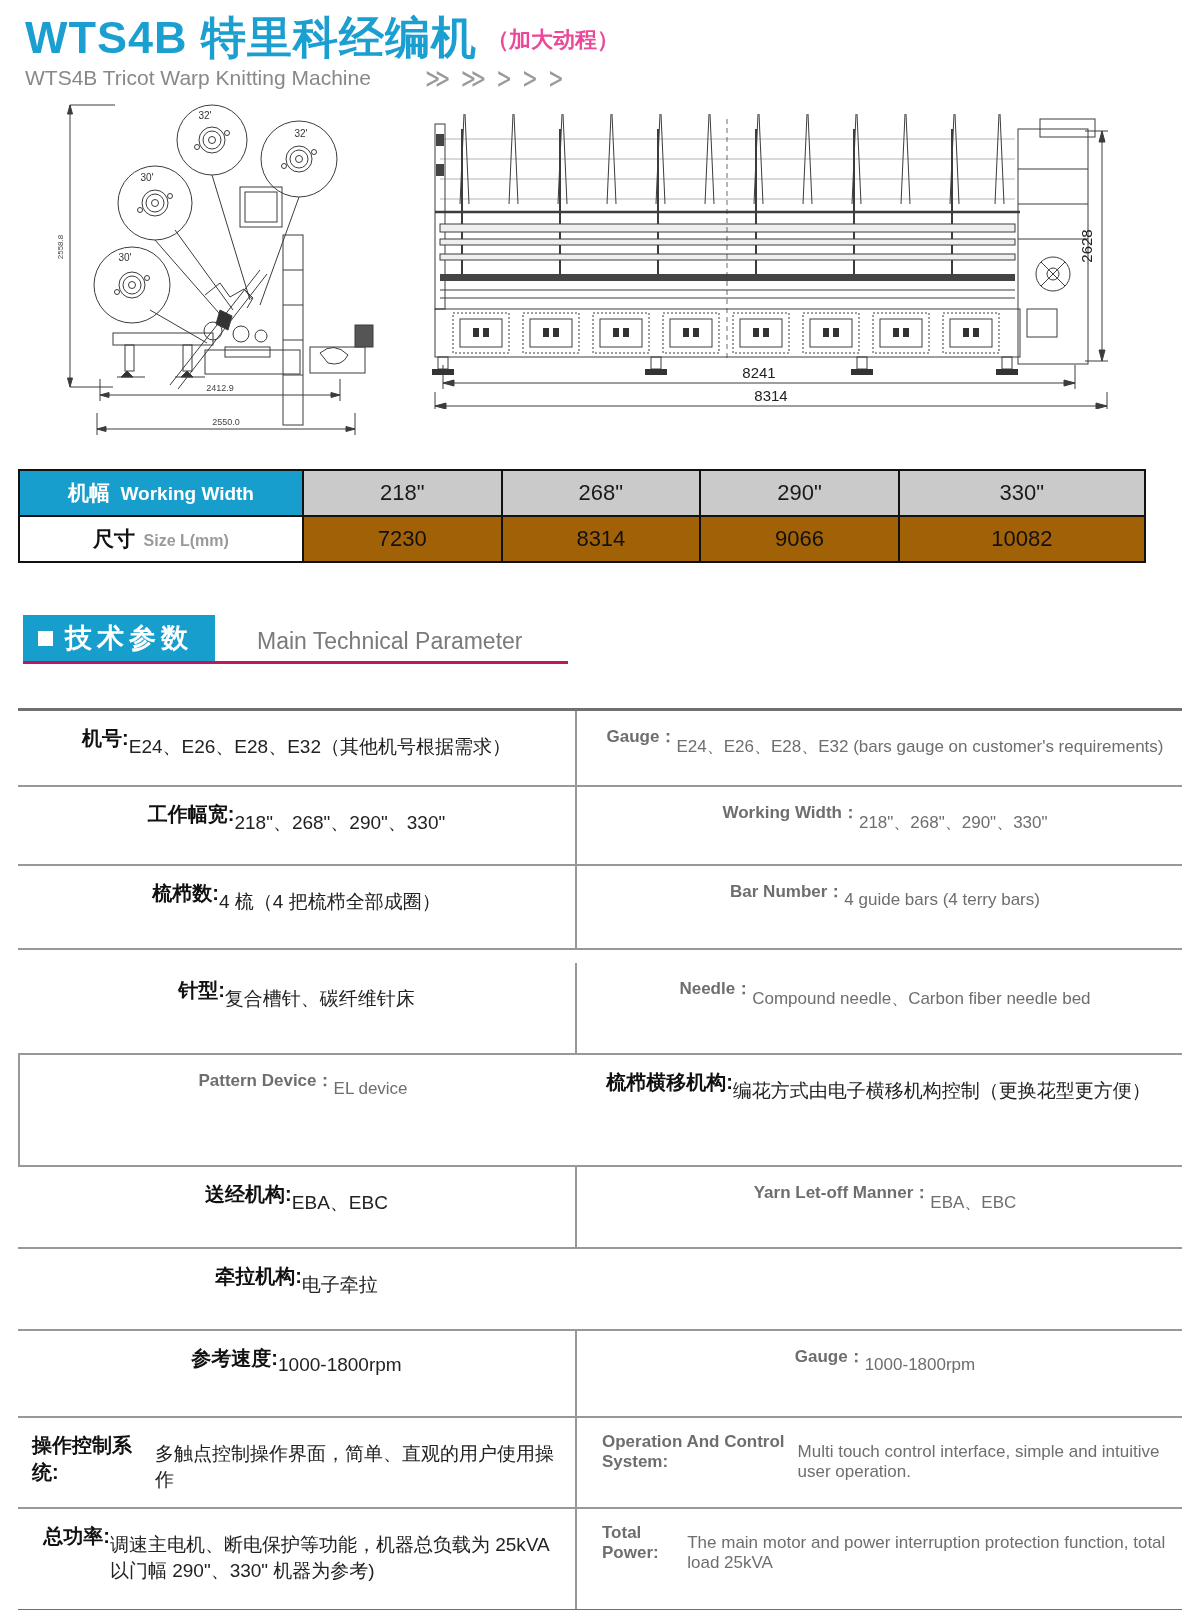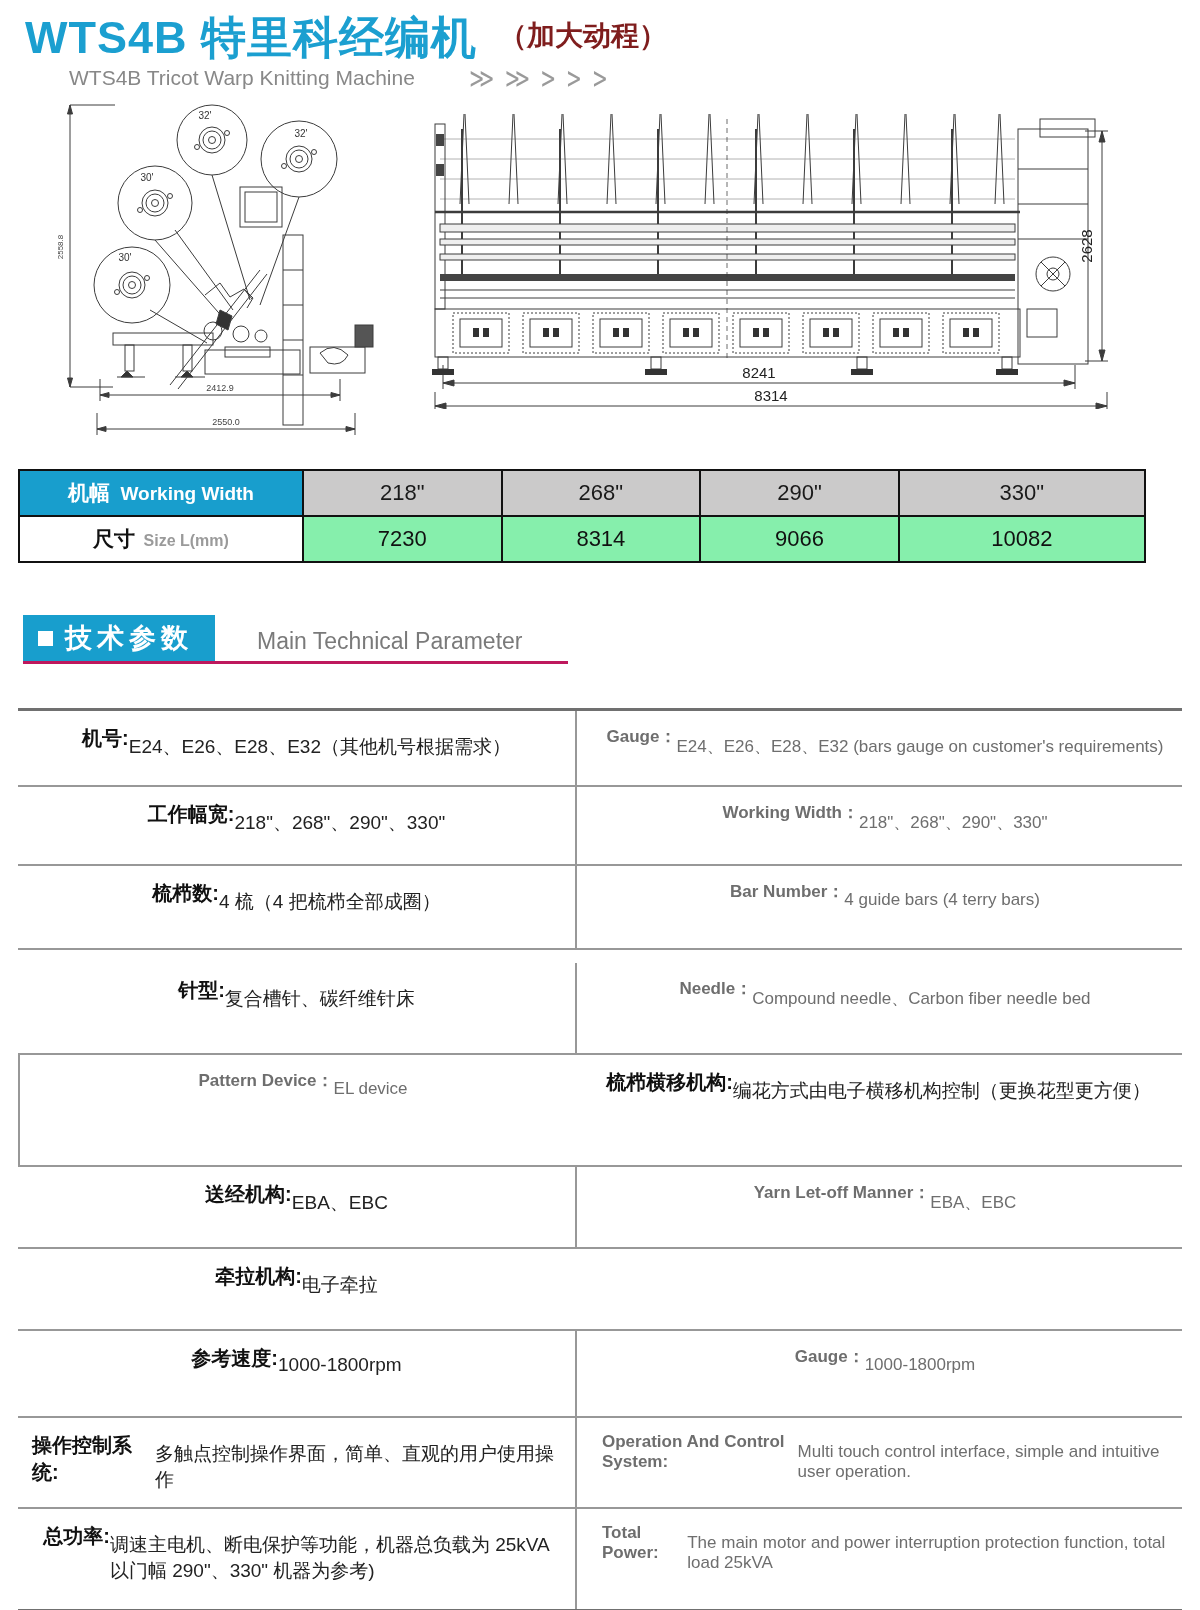--- a/index.html
+++ b/index.html
@@ -1,46 +1,46 @@
 <!DOCTYPE html>
 <html><head>
 <meta charset="utf-8">
 <style>
   * { margin:0; padding:0; box-sizing:border-box; }
   body { background:#ffffff; font-family:"Liberation Sans","DejaVu Sans",sans-serif; }
   .page { position:relative; width:1200px; height:1610px; background:#fff; overflow:hidden; }
 
   
   .header { padding:14px 0 0 25px; }
-  .title-line { display:flex; align-items:flex-end; gap:22px; }
+  .title-line { display:flex; align-items:flex-end; gap:10px; }
   .title-cn { color:#1b9fd0; font-size:45px; font-weight:bold; letter-spacing:1px; line-height:1.05; }
-  .title-suffix { color:#7f1d1d; font-size:28px; font-weight:bold; padding-bottom:6px;text-align:center; }
+  .title-suffix { color:#ec4899; font-size:22px; font-weight:bold; padding-bottom:6px;text-align:center; }
   .subtitle-line { margin-top:4px; display:flex; align-items:center; }
-  .subtitle { color:#888; font-size:21px;margin-left:44px; }
+  .subtitle { color:#888; font-size:21px; }
   .chevrons { margin-left:55px; display:flex; gap:16px; }
   .chev { color:#9a9a9a; font-size:23px; transform:scaleY(1.35); letter-spacing:-4px;
           font-family:"DejaVu Sans Mono",monospace; }
 
   
   .drawings { position:relative; height:360px; margin-top:4px; }
   .svg-side  { position:absolute; left:55px;  top:0;   }
   .svg-front { position:absolute; left:405px; top:14px; }
   svg text { font-family:"Liberation Sans","DejaVu Sans",sans-serif; }
 
   
   .width-table { margin:14px 0 0 18px; border-collapse:collapse; width:1128px;padding-left:32px; }
   .width-table td, .width-table th { border:2px solid #111; text-align:center; height:46px; }
   .wt-head-label { background:#189ecd; color:#fff; width:284px; }
   .wt-head-label .cn { font-size:21px; font-weight:bold; }
   .wt-head-label .en { font-size:19px; font-weight:bold; margin-left:6px; }
   .wt-col { background:#cbcaca; color:#1a1a1a; font-size:22px; font-weight:normal; }
   .wt-row-label { background:#fff; }
   .wt-row-label .cn { font-size:21px; font-weight:bold; color:#111; }
   .wt-row-label .en { font-size:16px; color:#9a9a9a; margin-left:4px; }
-  .wt-val { background:#86efac; font-size:22px; color:#111; }
+  .wt-val { background:#a16207; font-size:22px; color:#111; }
 
   
   .section-header { margin:52px 0 0 23px; width:545px; border-bottom:3px solid #be185d;
                     display:flex; align-items:center; }
   .section-box { background:#189ecd; width:192px; height:46px; display:flex;
                  align-items:center; gap:12px; padding-left:15px; }
   .square-bullet { width:15px; height:15px; background:#fff; }
   .section-cn { color:#fff; font-size:27px; font-weight:bold; letter-spacing:5px; }
   .section-en { color:#7a7a7a; font-size:23px; align-self:flex-end; margin:0 0 6px 42px; white-space:nowrap; }
 

